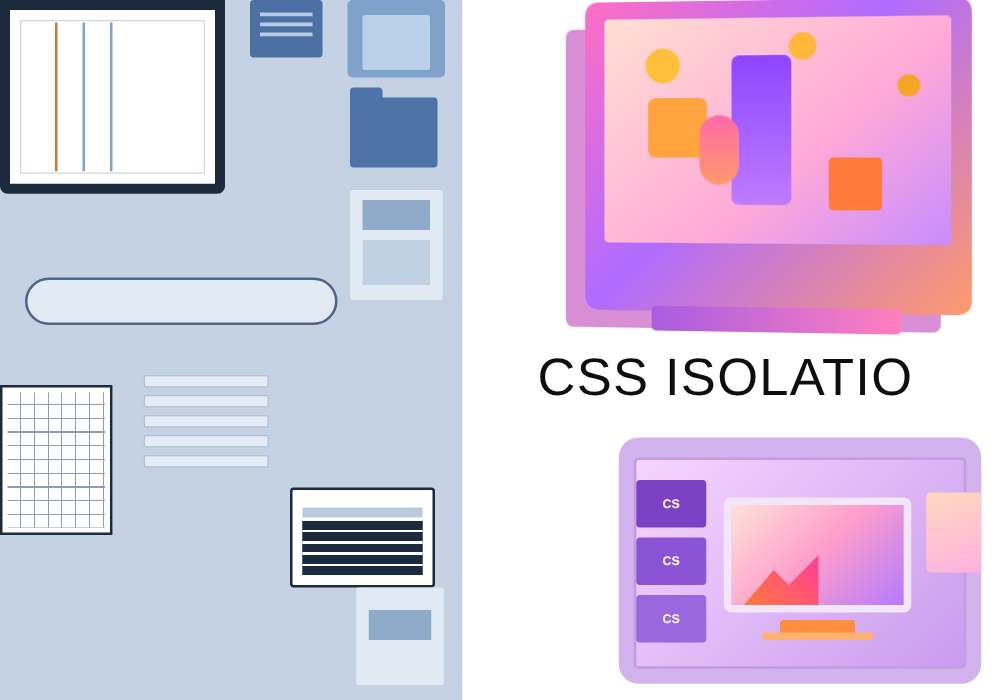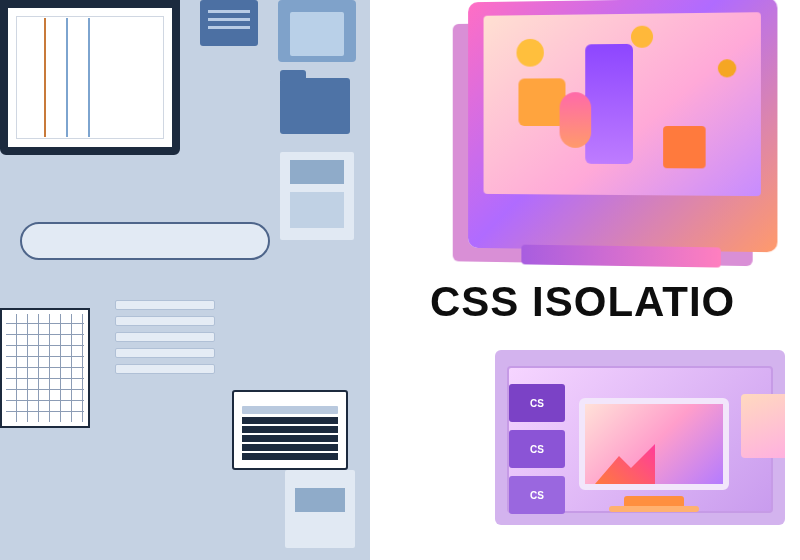--- a/index.html
+++ b/index.html
@@ -222,33 +222,33 @@
     .shape.bar1 { top: 30px; left: 104px; width:48px; height:120px; background:linear-gradient(180deg,#8d46ff,#be7cff); border-radius:6px; }
     .shape.sq1  { top: 64px; left: 36px; width:48px; height:48px; background:#ffa43e; border-radius:6px; }
     .shape.pill { top: 78px; left: 78px; width:32px; height:56px; background:linear-gradient(#ff6aa9,#ff9a6b); border-radius:16px; }
     .shape.sq2  { top: 112px; left: 182px; width:42px; height:42px; background:#ff7a3d; border-radius:4px; }
 
     .heading {
       position: absolute;
       top: 278px;
       left: 60px;
       font-size: 42px;
-      font-weight: 700;
+      font-weight: 400;
       letter-spacing: 1px;
       color: #0e0e0e;
       white-space: nowrap;
     }
 
     
     .secondary-scene {
       position: absolute;
       top: 350px; left: 125px;
-      width: 290px; height: 175px;
+      width: 290px; height: 197px;
       background: #d3b3ee;
-      border-radius: 6px;
+      border-radius: 16px;
       overflow: hidden;
     }
     .secondary-scene .window-frame {
       position: absolute;
       inset: 16px 12px 12px 12px;
       border: 2px solid #c69be6;
       border-radius: 4px;
       background: linear-gradient(135deg,#f6d5ff,#c99cee);
     }
     .secondary-scene .panel-a {

